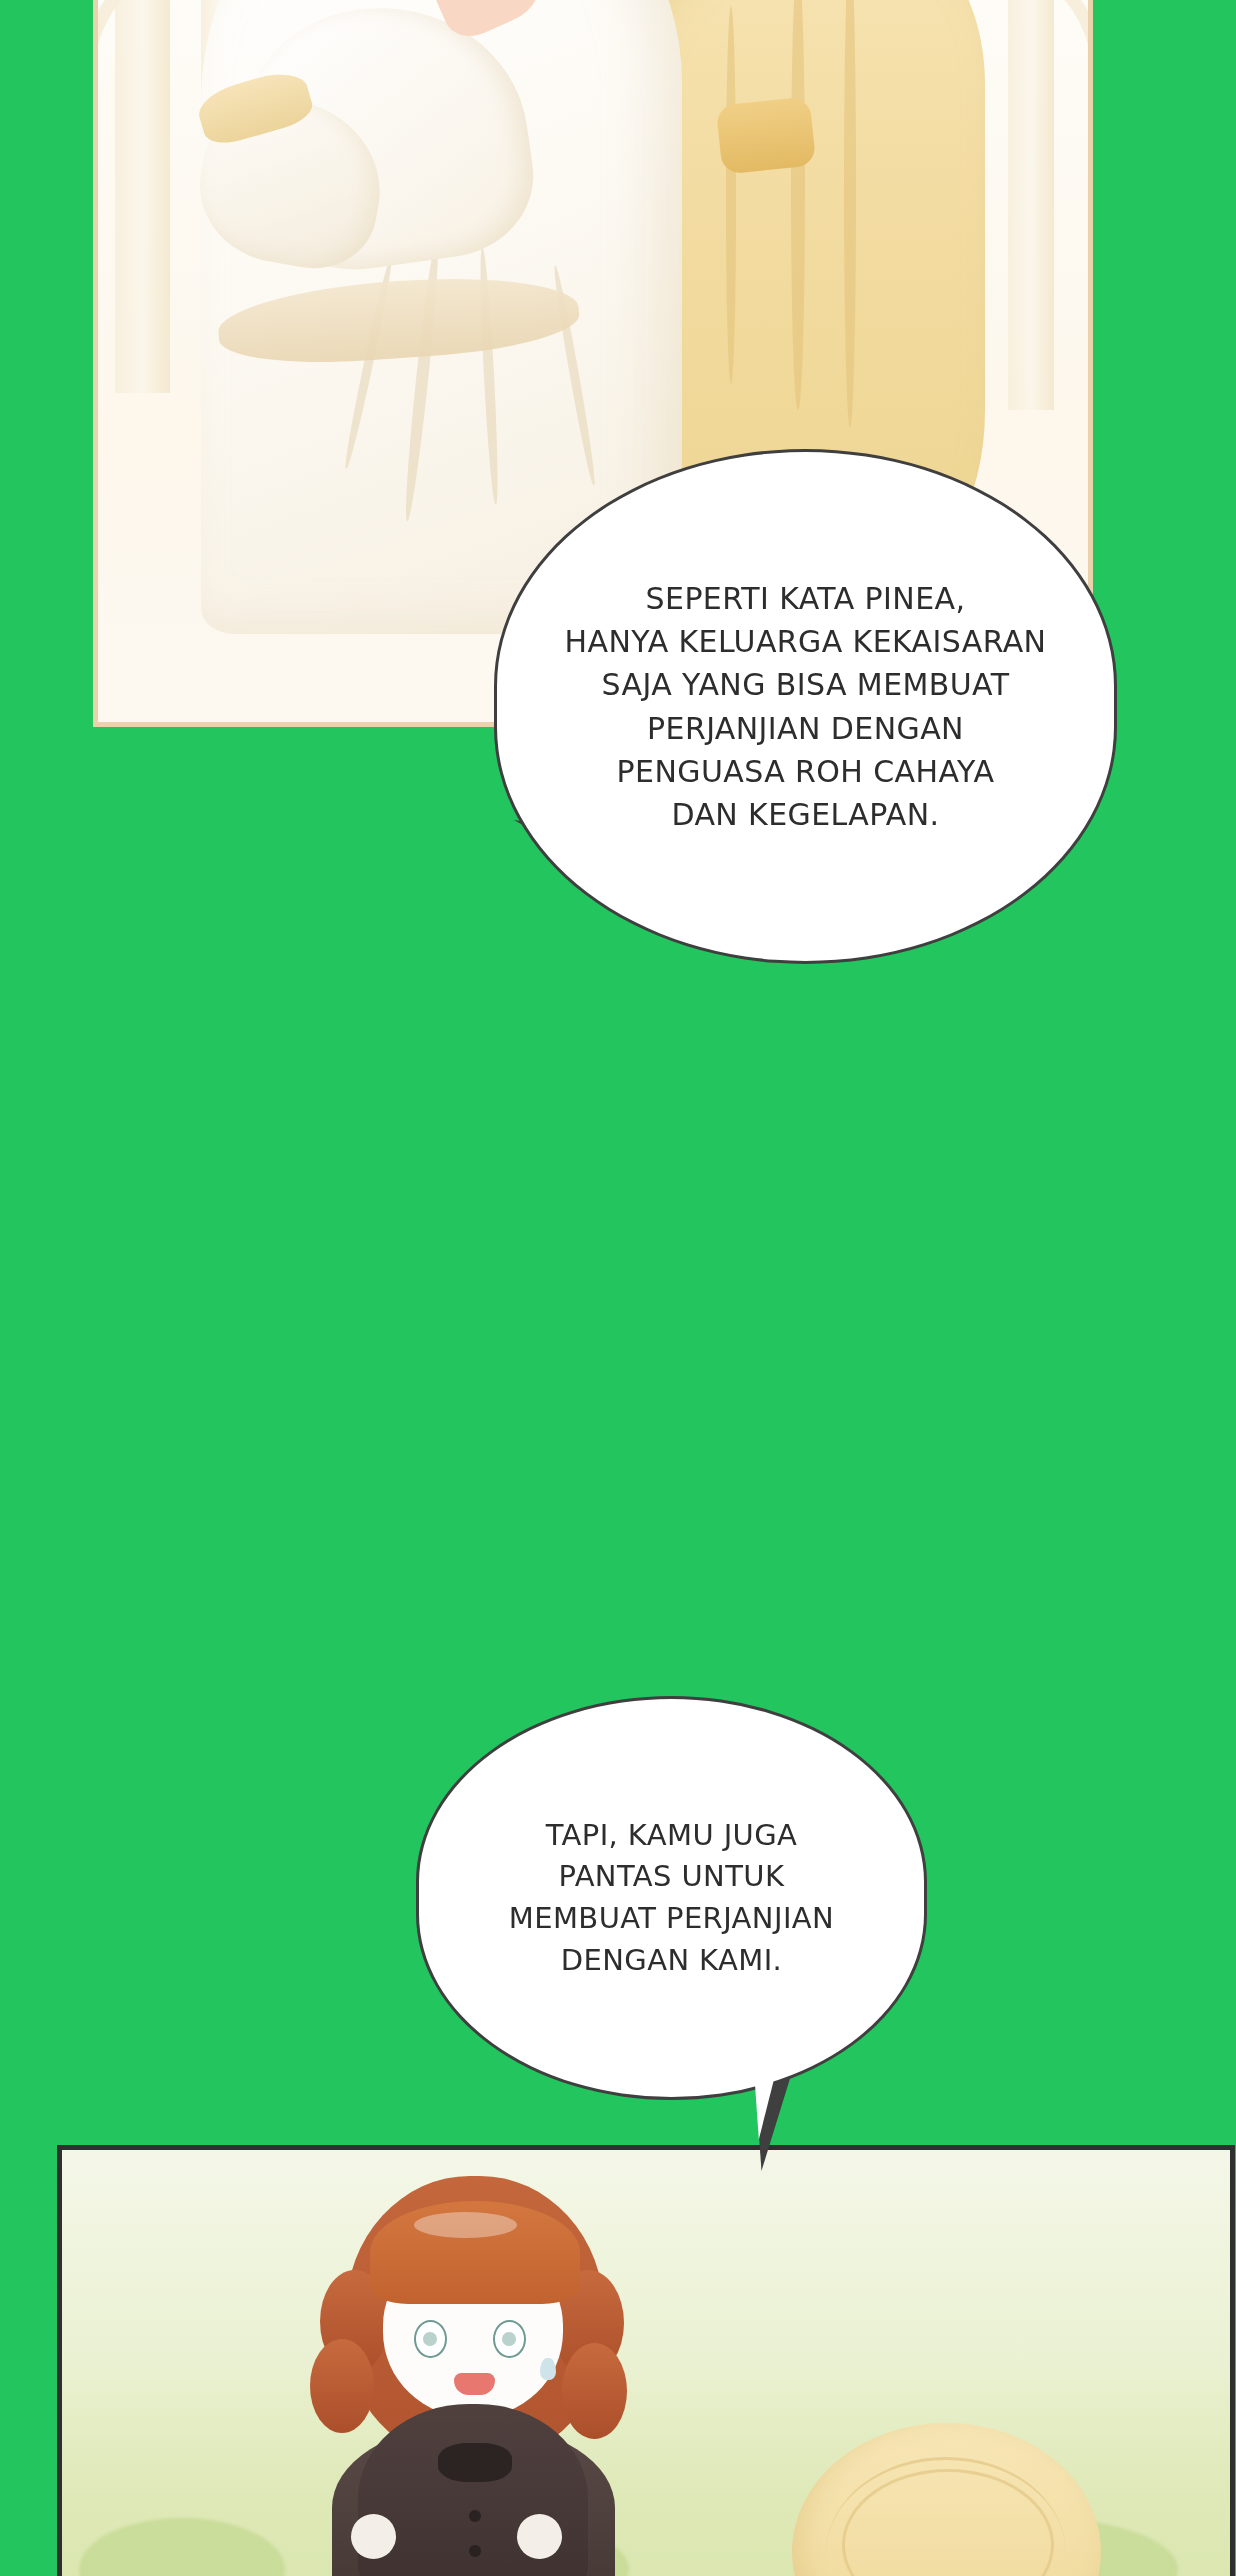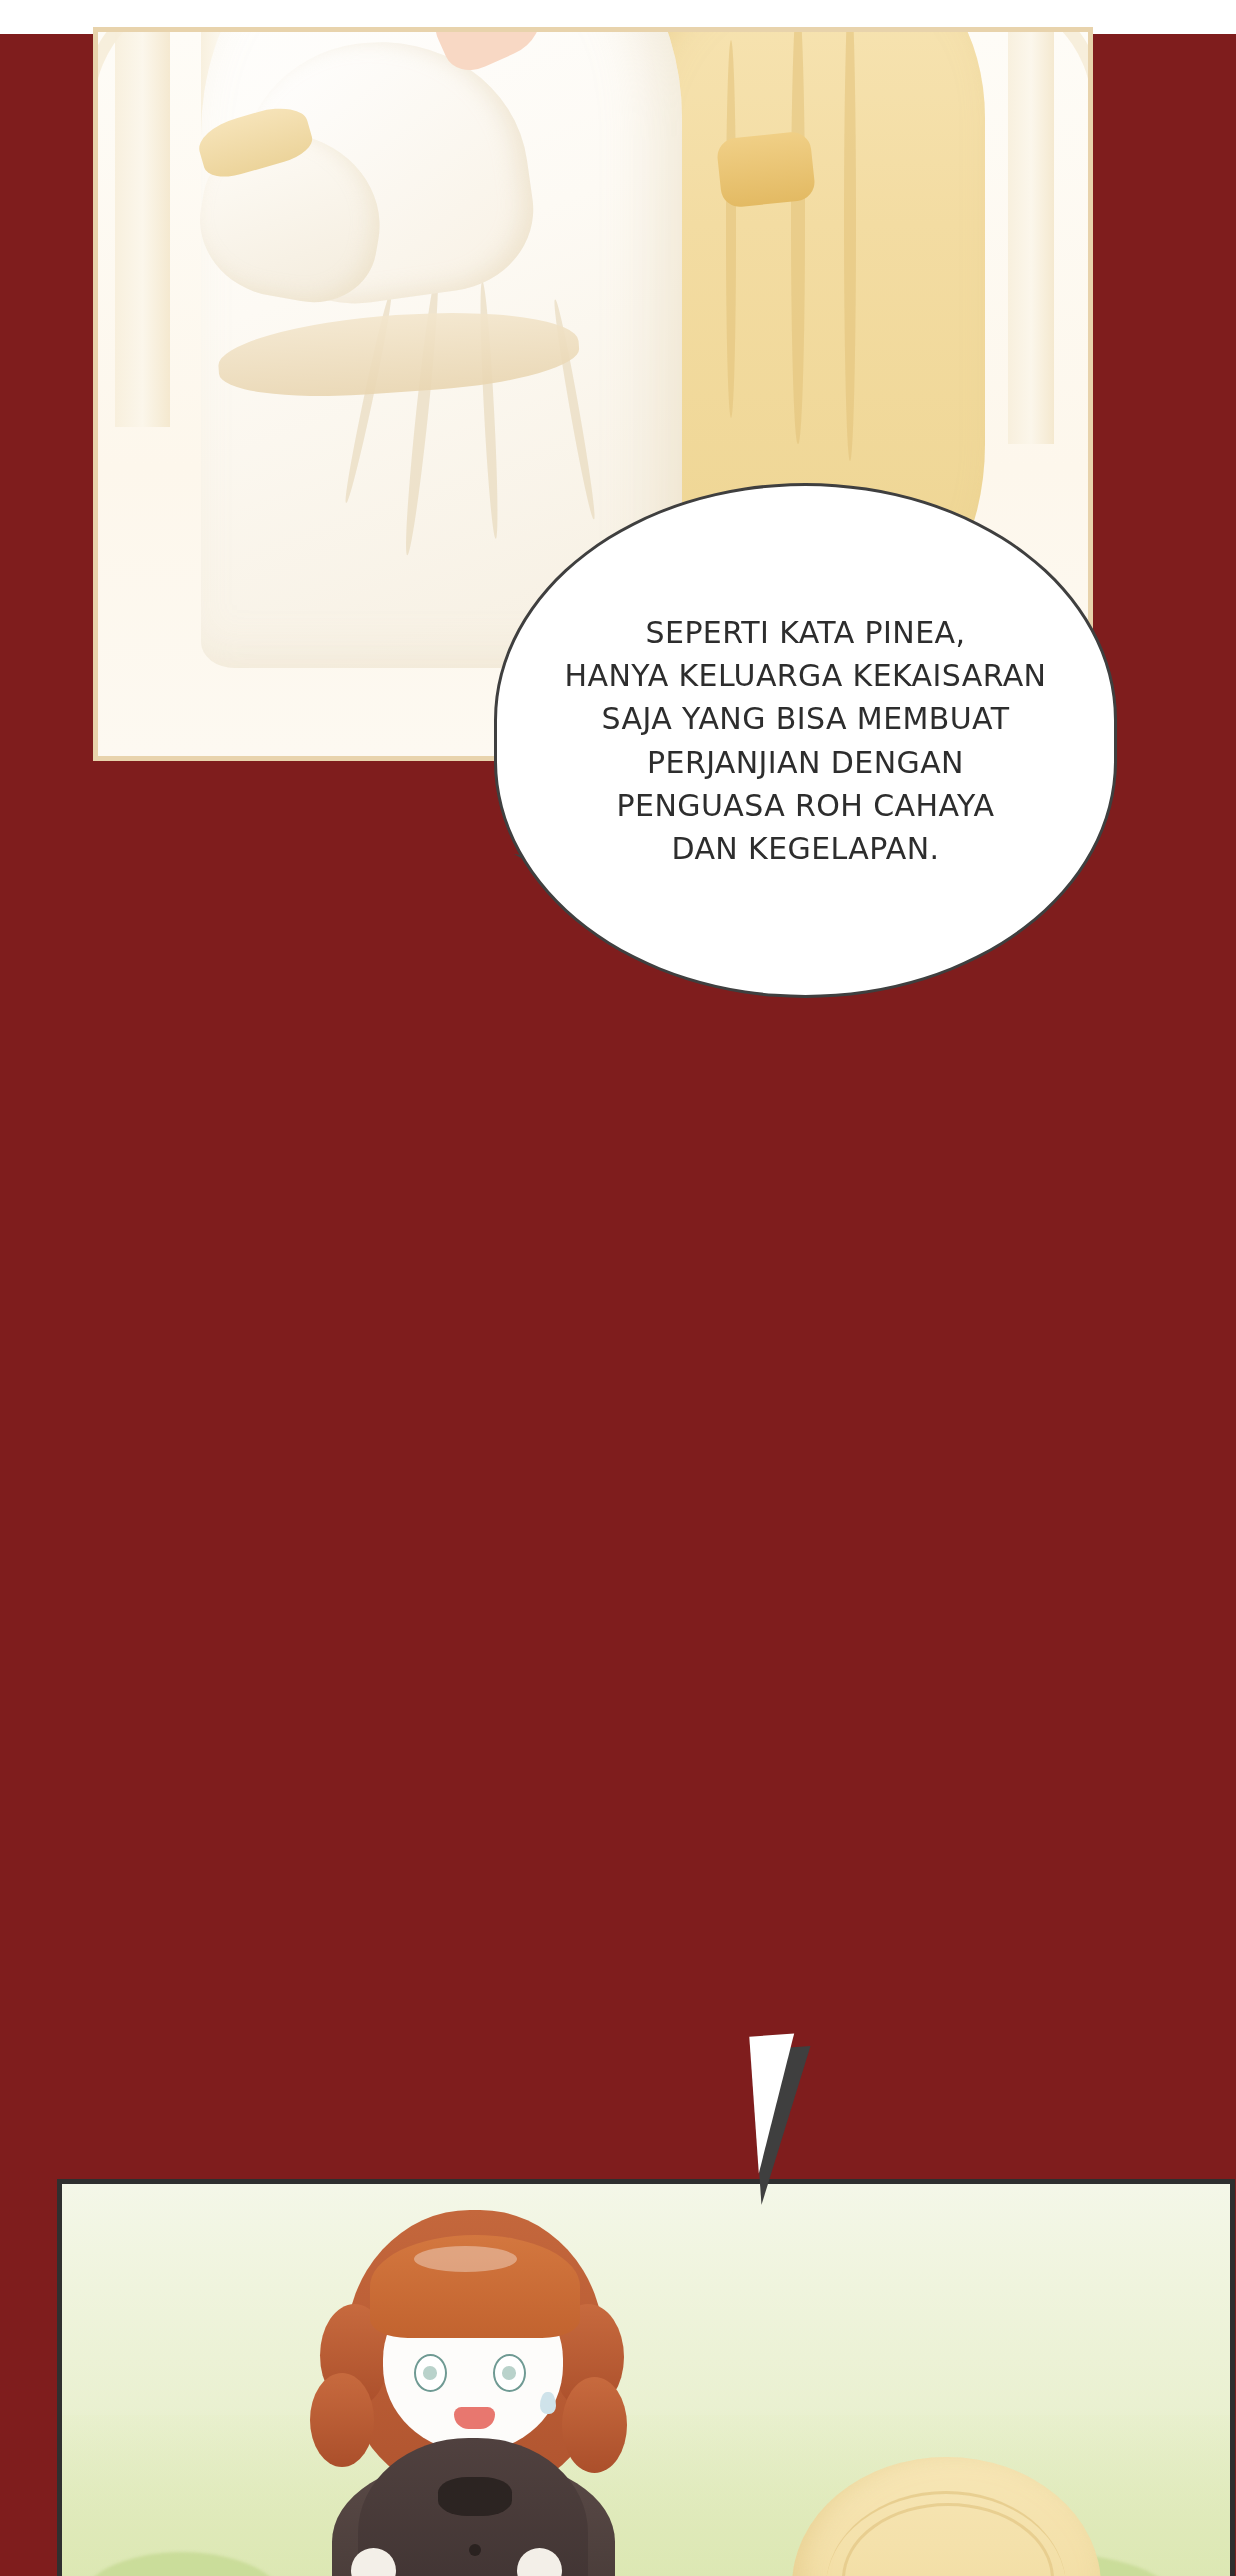--- a/index.html
+++ b/index.html
@@ -11,22 +11,21 @@
     width: 1236px;
     height: 2576px;
     position: relative;
     overflow: hidden;
     font-family: "DejaVu Sans", sans-serif;
   }
 
   .page {
     position: absolute;
     inset: 0;
-    background: #7f1d1d;
-    margin-top: 34px;
+    background: #22c55e;
   }
 
   
   .panel-top {
     position: absolute;
     left: 93px;
     top: -6.9px;
     width: 1000px;
     height: 734px;
     background: #fdf8ef;
@@ -480,20 +479,26 @@
     <div class="txt">SEPERTI KATA PINEA,
 HANYA KELUARGA KEKAISARAN
 SAJA YANG BISA MEMBUAT
 PERJANJIAN DENGAN
 PENGUASA ROH CAHAYA
 DAN KEGELAPAN.</div>
   </div>
   <div class="tail-1-fill"></div>
 
   <div class="tail-2"></div>
+  <div class="bubble bubble-2">
+    <div class="txt">TAPI, KAMU JUGA
+PANTAS UNTUK
+MEMBUAT PERJANJIAN
+DENGAN KAMI.</div>
+  </div>
   <div class="tail-2-fill"></div>
 
   <div class="panel-bottom">
     <div class="meadow">
       <div class="grass-blur g1"></div>
       <div class="grass-blur g2"></div>
       <div class="grass-blur g3"></div>
     </div>
 
     <div class="girl">

